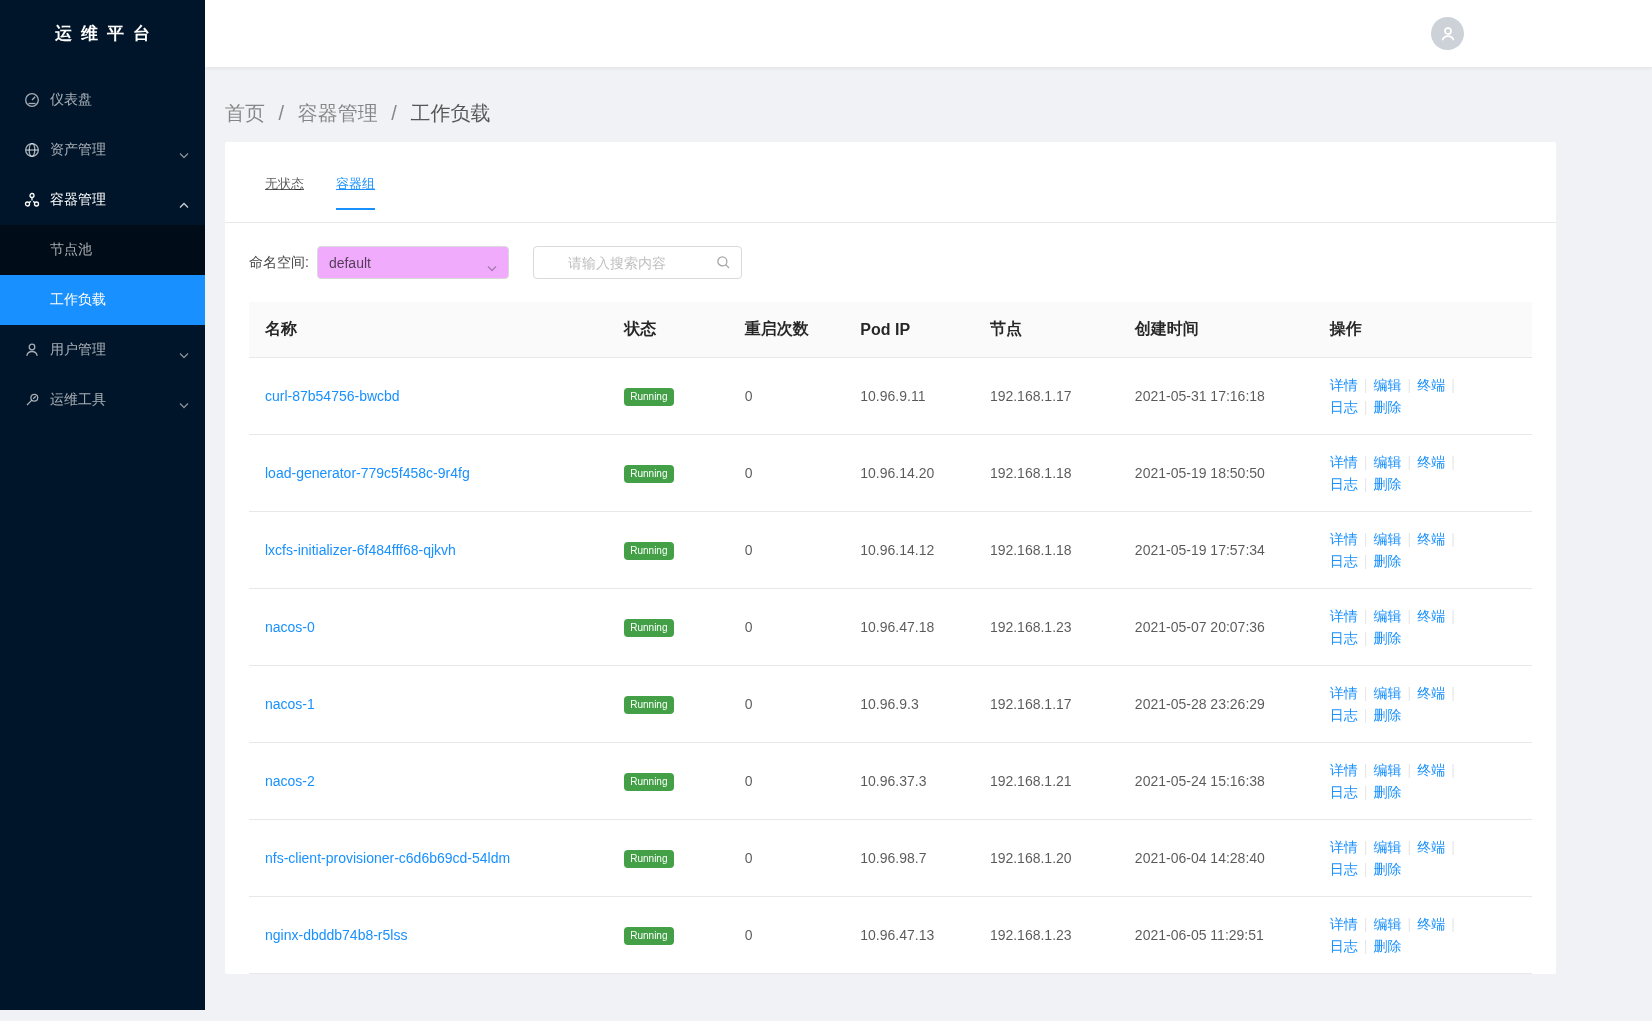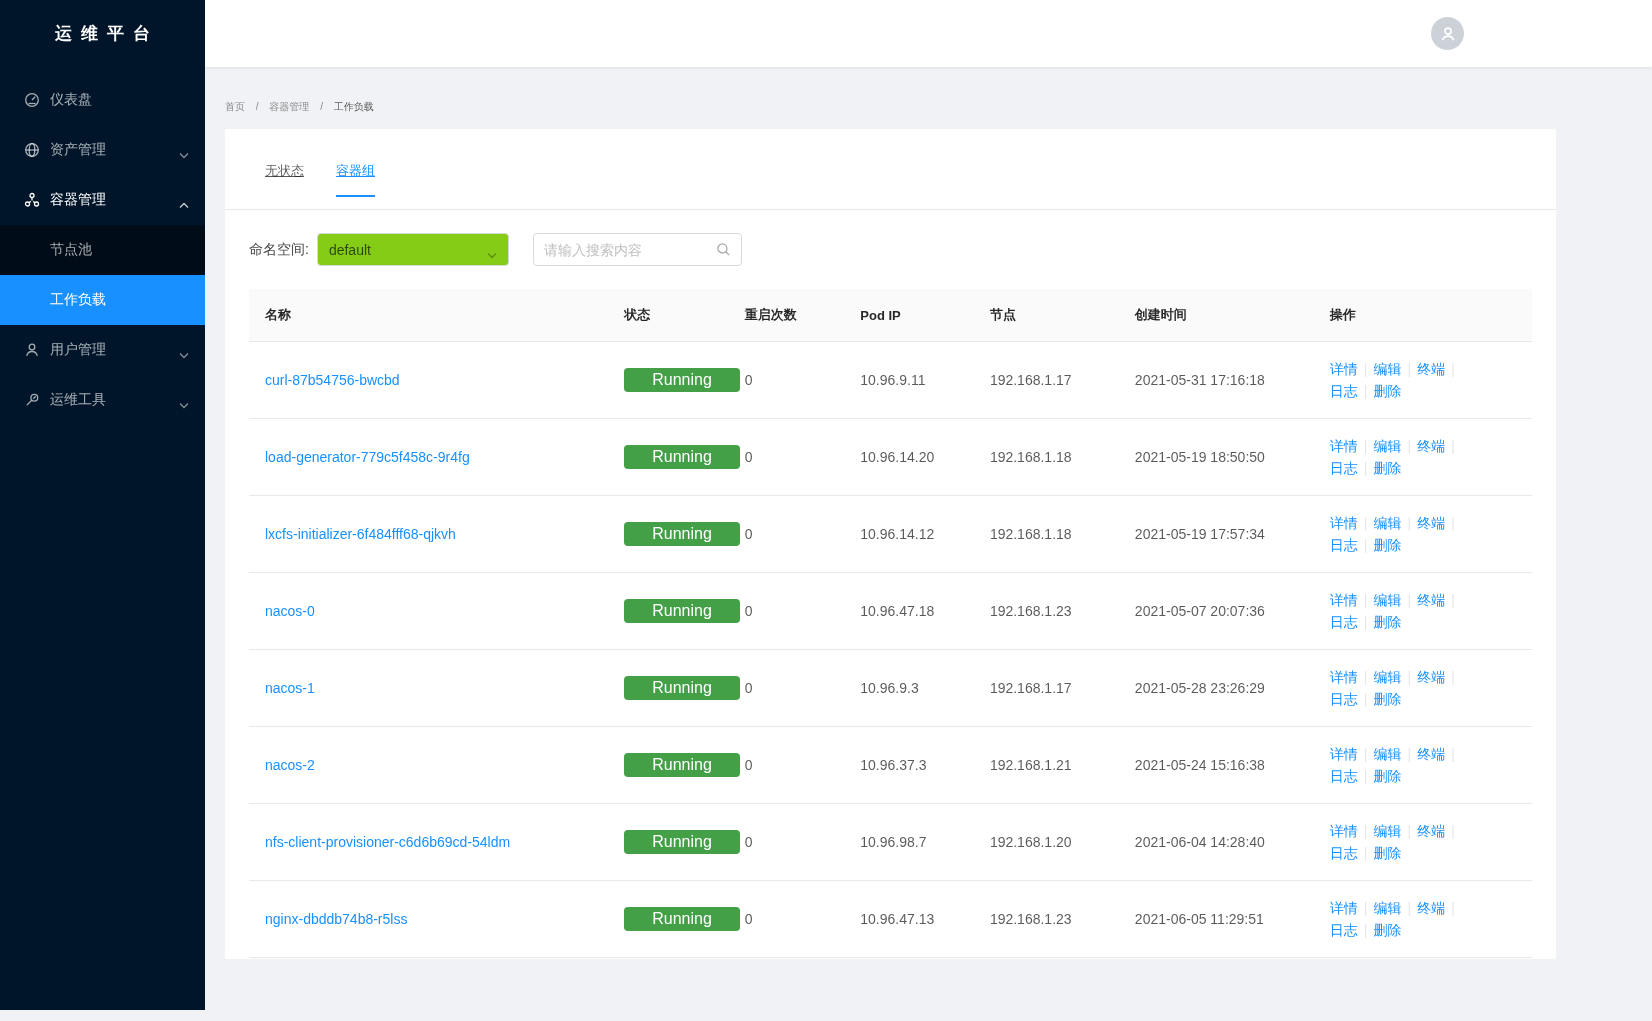--- a/index.html
+++ b/index.html
@@ -37,67 +37,67 @@
   .topbar {
     height:67px; background:#fff; position:relative;
     box-shadow:0 1px 4px rgba(0,21,41,.08);
   }
   .avatar {
     position:absolute; right:188px; top:17px; width:33px; height:33px; border-radius:50%;
     background:#ccd2d8; display:flex; align-items:center; justify-content:center; cursor:pointer;
   }
   .avatar svg { stroke:#fff; fill:none; stroke-width:1.5; }
 
-  .breadcrumb { padding:33px 0 15px 20px; font-size:10px; color:rgba(0,0,0,.45); }
+  .breadcrumb { padding:33px 0 15px 20px; font-size:20px; color:rgba(0,0,0,.45); }
   .breadcrumb a { color:rgba(0,0,0,.45); }
   .breadcrumb .sep { margin:0 8px; }
   .breadcrumb .current { color:rgba(0,0,0,.65); }
 
   .card { margin:0 96px 24px 20px; background:#fff; border-radius:2px; min-height:830px; }
 
   
   .tabs { display:flex; padding:0 24px; border-bottom:1px solid #e8e8e8; }
   .tab {
     margin:12px 16px; padding:21px 0 15px; cursor:pointer; color:rgba(0,0,0,.65);
     border-bottom:2px solid transparent; font-size:13px;text-decoration:underline;
   }
   .tab.active { color:var(--accent,#1890ff); border-bottom-color:var(--accent,#1890ff); }
 
   
   .filter-row { display:flex; align-items:center; padding:23px 24px; }
   .filter-label { color:rgba(0,0,0,.75); margin-right:8px; }
   .select {
-    width:192px; height:33px; border:1px solid #d9d9d9; border-radius:4px; background:#84cc16;
+    width:192px; height:33px; border:1px solid #d9d9d9; border-radius:4px; background:#f0abfc;
     display:flex; align-items:center; padding:0 11px; cursor:pointer; color:rgba(0,0,0,.65);
   }
   .select .chev { margin-left:auto; width:10px; height:7px; opacity:.45; }
   .search-box {
     width:209px; height:33px; border:1px solid #d9d9d9; border-radius:4px; background:#fff;
     display:flex; align-items:center; padding:0 10px; margin-left:24px;
   }
   .search-box input {
-    border:none; outline:none; flex:1; font-size:14px; font-family:inherit; color:rgba(0,0,0,.65); min-width:0;
+    border:none; outline:none; flex:1; font-size:14px; font-family:inherit; color:rgba(0,0,0,.65); min-width:0;margin-left:24px;
   }
   .search-box input::placeholder { color:#bfbfbf; }
   .search-box svg { stroke:rgba(0,0,0,.35); fill:none; stroke-width:1.4; flex:none; }
 
   
   .table-wrap { padding:0 24px; }
   table { width:100%; border-collapse:collapse; table-layout:fixed; }
   th { 
     background:#fafafa; text-align:left; font-weight:600; color:rgba(0,0,0,.85);
-    padding:17px 16px; border-bottom:1px solid #e8e8e8; font-size:13px;
+    padding:17px 16px; border-bottom:1px solid #e8e8e8; font-size:16px;
   }
   td { padding:16px 16px; border-bottom:1px solid #e8e8e8; vertical-align:middle; color:rgba(0,0,0,.65); }
   .col-0{width:28%} .col-1{width:9.4%} .col-2{width:9%} .col-3{width:10.1%}
   .col-4{width:11.3%} .col-5{width:15.2%}
   .name-link { color:var(--accent,#1890ff); }
   .status-badge {
-    display:inline-block; background:var(--success,#43a047); color:#fff; font-size:16px;
-    padding:4px 28px; border-radius:4px; line-height:1;
+    display:inline-block; background:var(--success,#43a047); color:#fff; font-size:10px;
+    padding:4px 6px; border-radius:4px; line-height:1;
   }
   .actions { width:152px; line-height:22px; }
   .action-link { color:var(--accent,#1890ff); white-space:nowrap; }
   .action-divider { color:#e8e8e8; margin:0 6px; }
 </style>
 </head>
 <body style="--accent: #1890ff; --success: #43a047; --sidebar-bg: #001529;">
 
 <aside class="sidebar">
   <div class="logo">运维平台</div>

